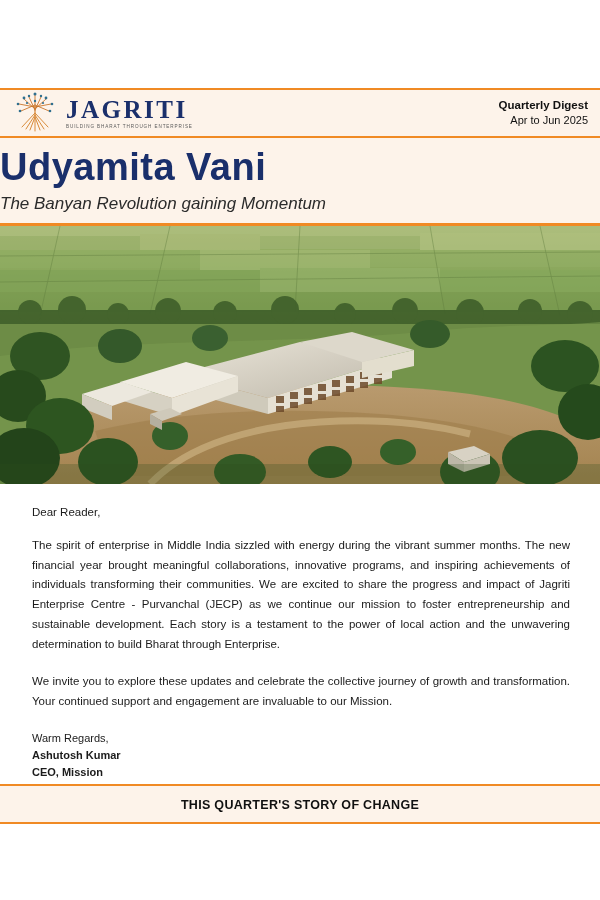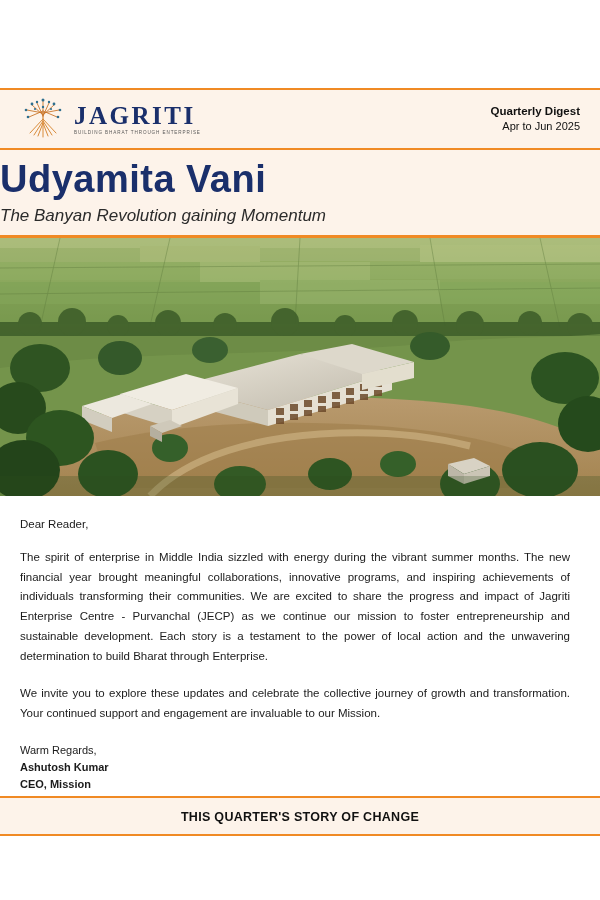--- a/index.html
+++ b/index.html
@@ -27,28 +27,28 @@
   
   .top-gutter {
     height: 88px;
     background: #ffffff;
     flex: 0 0 auto;
   }
 
   
   .header {
     flex: 0 0 auto;
-    height: 62px;
+    height: 50px;
     background: #fdf3ea;
     border-top: 2px solid #f08a24;
     border-bottom: 2px solid #f08a24;
     display: flex;
     align-items: center;
     justify-content: space-between;
-    padding: 0 20px;
+    padding: 0 12px;
     box-sizing: border-box;
   }
 
   .logo-wrap {
     display: flex;
     align-items: center;
     gap: 8px;
   }
   .logo-mark {
     width: 46px;
@@ -124,21 +124,21 @@
   .hero svg {
     display: block;
     width: 100%;
     height: 100%;
   }
 
   
   .letter {
     flex: 1 1 auto;
     background: #ffffff;
-    padding: 22px 30px 0 20px;
+    padding: 22px 30px 0 32px;
     box-sizing: border-box;
   }
   .salutation {
     font-size: 11.5px;
     color: #1b1b1b;
     margin-bottom: 18px;
   }
   .para {
     font-size: 11.5px;
     line-height: 1.72;

